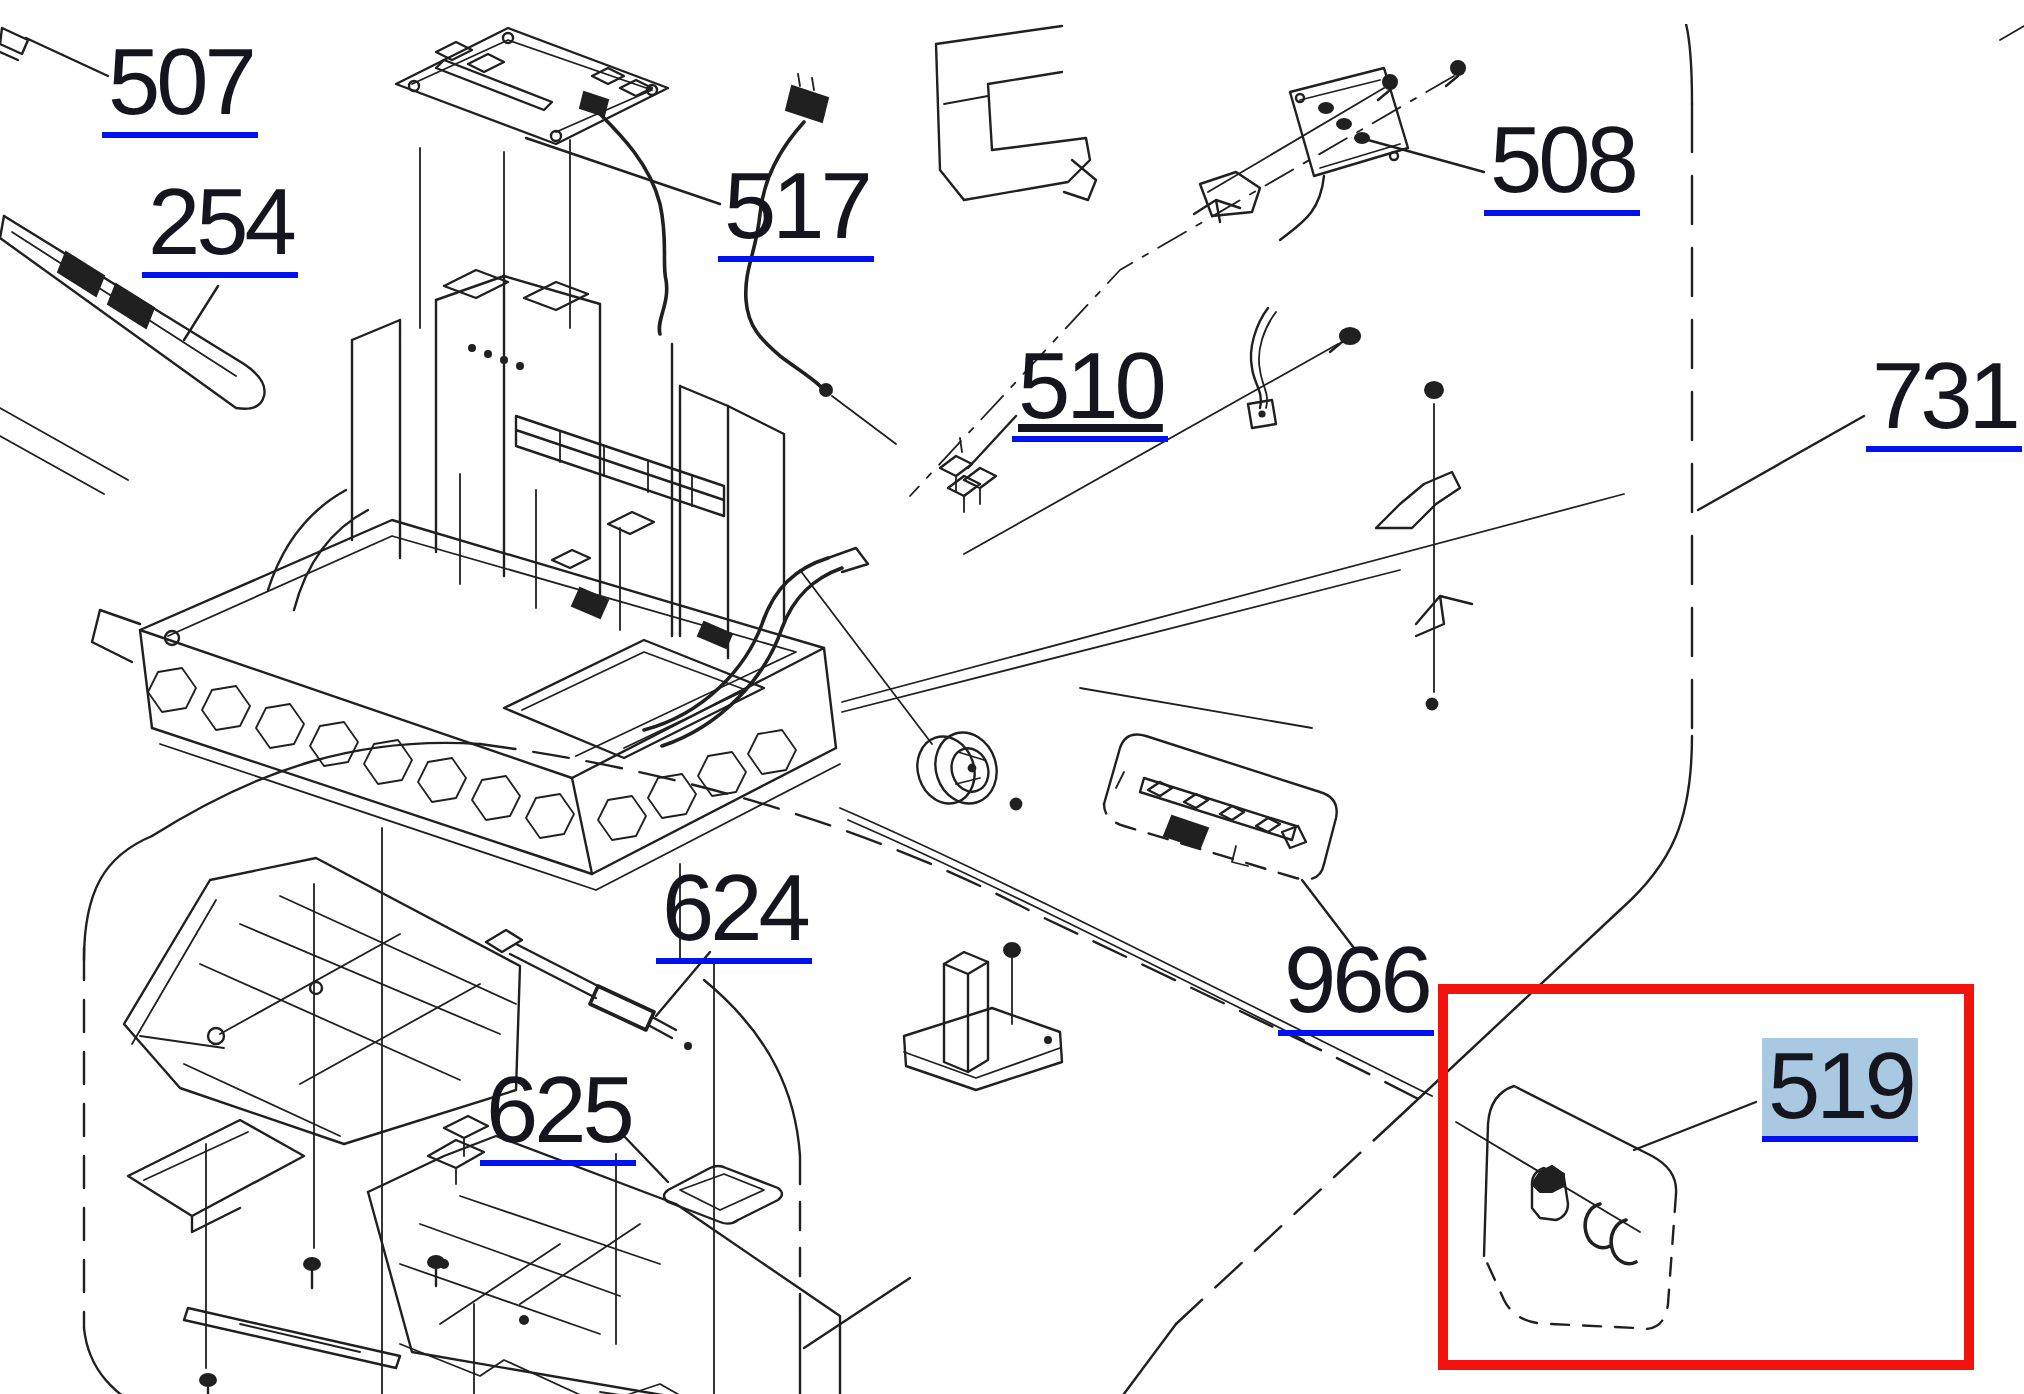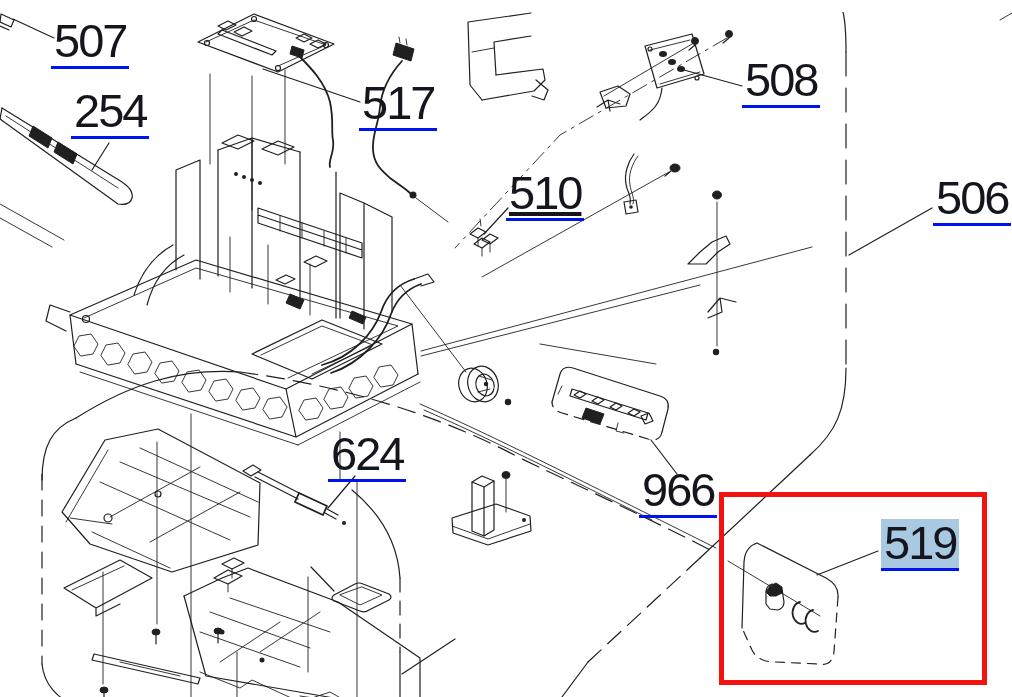--- a/index.html
+++ b/index.html
@@ -281,20 +281,21 @@
     <path class="s med" d="M813,598 a9,11 0 1 0 5,21"></path>
   </g>
 
 </svg>
 
   <div class="plabel" id="l507">507</div>
   <div class="plabel" id="l509">254</div>
   <div class="plabel" id="l517">517</div>
   <div class="plabel" id="l510">510</div>
   <div class="plabel" id="l508">508</div>
-  <div class="plabel" id="l506">506</div>
+  <div class="plabel" id="l506">731</div>
   <div class="plabel" id="l624">624</div>
+  <div class="plabel" id="l625">625</div>
   <div class="plabel" id="l615">966</div>
   <div class="plabel sel" id="l519">519</div>
 
   <div id="redbox"></div>
 
 </div>
 
 </body></html>

